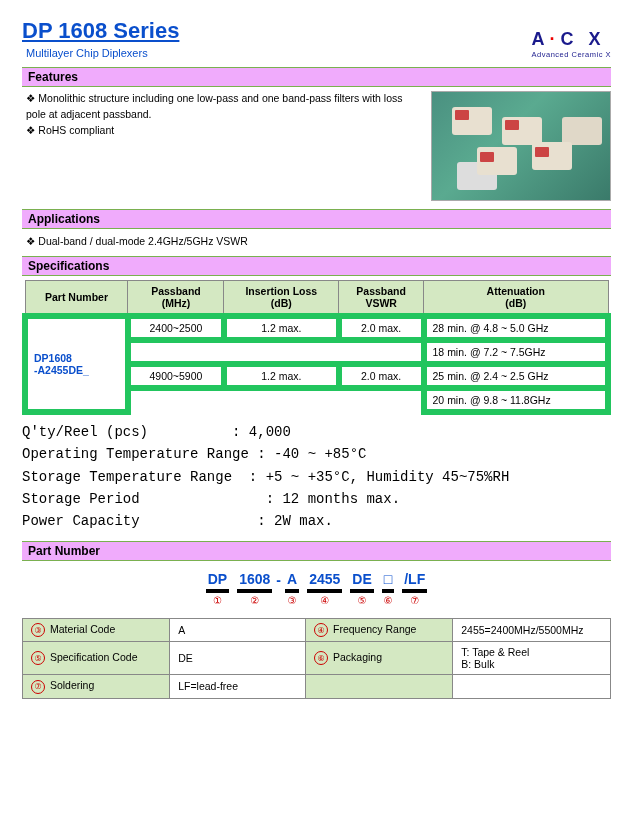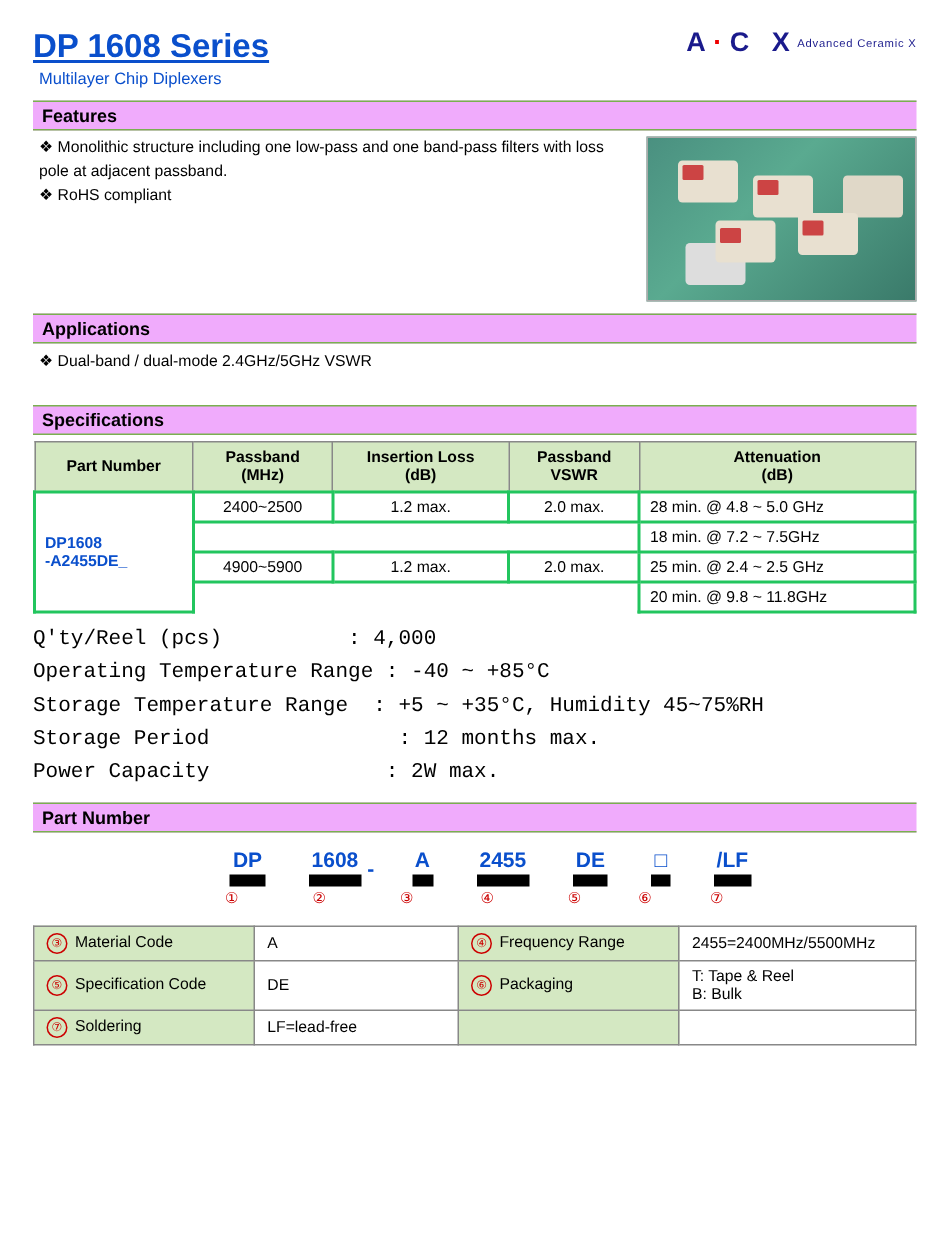--- a/index.html
+++ b/index.html
@@ -27,22 +27,23 @@
       text-decoration: underline;
     }
     .subtitle {
       font-size: 11px;
       color: #0a4fcc;
       margin-top: 3px;
       margin-left: 4px;
     }
     .logo-area {
       display: flex;
-      flex-direction: row;
-      align-items: center;
+      flex-direction: column;
+      align-items: flex-start;
+      margin-top: 11px;
     }
     .logo-dot {
       color: #e00;
     }
 
     
     .section-header {
       background: #f0abfc;
       border-top: 1.5px solid #7ab050;
       border-bottom: 1.5px solid #7ab050;
@@ -131,21 +132,21 @@
       font-size: 10.5px;
     }
     .spec-table th {
       background: #d4e8c2;
       border: 1px solid #888;
       padding: 4px 6px;
       text-align: center;
       font-weight: bold;
     }
     .spec-table td {
-      border: 2px solid #22c55e;
+      border: 6px solid #22c55e;
       padding: 3px 6px;
       vertical-align: middle;
     }
     .spec-table .part-num {
       font-weight: bold;
       color: #0a4fcc;
     }
     .spec-table .center { text-align: center; }
 
     
@@ -168,24 +169,23 @@
     .pn-segment {
       display: flex;
       flex-direction: column;
       align-items: center;
       margin: 0 4px;
     }
     .pn-seg-text {
       font-weight: bold;
       color: #0a4fcc;
       font-size: 14px;
-      border-bottom: 8px solid #000000;
+      border-bottom: 4px solid #000000;
       padding: 0 2px 1px 2px;
       line-height: 1.2;
-      margin-left: 21px;
     }
     .pn-seg-num {
       font-size: 10px;
       color: #c00;
       margin-top: 2px;
     }
     .pn-dash {
       font-weight: bold;
       color: #0a4fcc;
       font-size: 14px;
@@ -257,21 +257,21 @@
   <div class="features-img">
     <div class="chip-sim"></div>
   </div>
 </div>
 
 <div class="section-header">Applications</div>
 <ul class="applications-text">
   <li>Dual-band / dual-mode 2.4GHz/5GHz VSWR</li>
 </ul>
 
-<div class="section-header" style="margin-top:20px;">Specifications</div>
+<div class="section-header" style="margin-top:6px;">Specifications</div>
 <table class="spec-table">
   <thead>
     <tr>
       <th>Part Number</th>
       <th>Passband<br>(MHz)</th>
       <th>Insertion Loss<br>(dB)</th>
       <th>Passband<br>VSWR</th>
       <th>Attenuation<br>(dB)</th>
     </tr>
   </thead>

